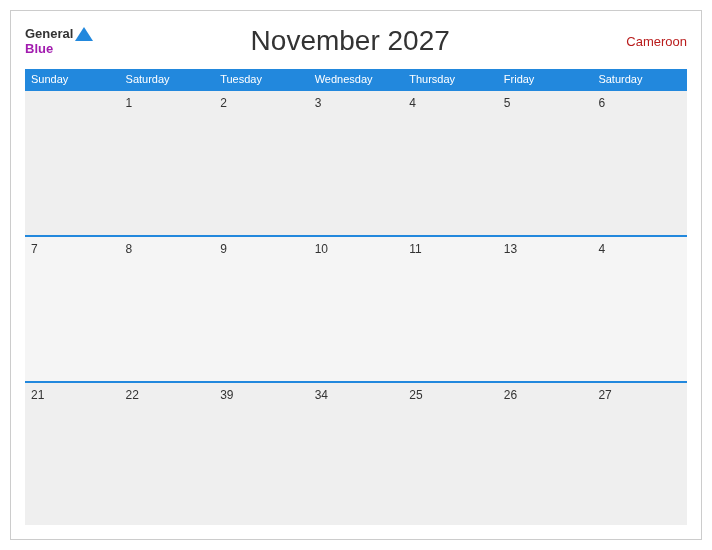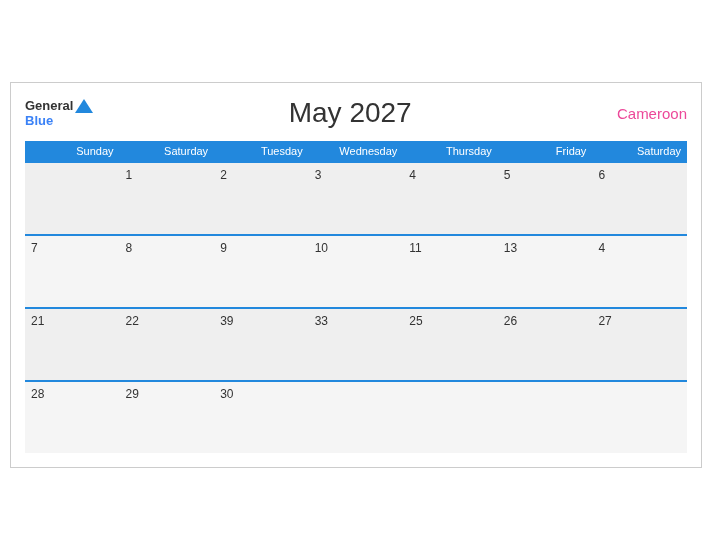--- a/index.html
+++ b/index.html
@@ -7,21 +7,21 @@
       width: 712px;
       height: 550px;
       background: #fff;
       font-family: Arial, sans-serif;
       display: flex;
       align-items: center;
       justify-content: center;
     }
     .calendar-container {
       width: 692px;
-      height: 386px;
+      height: 530px;
       background: #fff;
       border: 1px solid #ccc;
       padding: 10px 14px 14px 14px;
       display: flex;
       flex-direction: column;
     }
     .header {
       display: flex;
       align-items: center;
       justify-content: space-between;
@@ -34,57 +34,57 @@
       gap: 4px;
     }
     .logo-text-general {
       font-size: 13px;
       font-weight: bold;
       color: #333;
     }
     .logo-text-blue {
       font-size: 13px;
       font-weight: bold;
-      color: #3b82f6;
+      color: #a21caf;
     }
     .logo-triangle {
       width: 0;
       height: 0;
       border-left: 9px solid transparent;
       border-right: 9px solid transparent;
       border-bottom: 14px solid #2288dd;
       margin-left: 2px;
     }
     .month-title {
       font-size: 28px;
       font-weight: normal;
       color: #333;
       text-align: center;
       flex: 1;
     }
     .country {
-      font-size: 15px;
-      color: #ec4899;
+      font-size: 13px;
+      color: #b91c1c;
       text-align: right;
       min-width: 80px;
     }
     .calendar-table {
       width: 100%;
       border-collapse: collapse;
       flex: 1;
     }
     .calendar-table thead tr {
       background: #2288dd;
     }
     .calendar-table thead th {
       color: #fff;
       font-size: 11px;
       font-weight: normal;
       padding: 4px 6px;
-      text-align: right;
+      text-align: left;
       border: none;
     }
     .calendar-table tbody tr {
       border-top: 2px solid #2288dd;
     }
     .calendar-table tbody td {
       vertical-align: top;
       padding: 5px 6px 30px 6px;
       font-size: 12px;
       color: #333;
@@ -105,21 +105,21 @@
   <div class="header">
     <div class="logo">
       <div style="display:flex;flex-direction:column;align-items:flex-start;">
         <div style="display:flex;align-items:center;">
           <span class="logo-text-general">General</span>
           <div class="logo-triangle"></div>
         </div>
         <span class="logo-text-blue">Blue</span>
       </div>
     </div>
-    <div class="month-title">May 2027</div>
+    <div class="month-title">November 2027</div>
     <div class="country">Cameroon</div>
   </div>
 
   <table class="calendar-table">
     <thead>
       <tr>
         <th>Sunday</th>
         <th>Saturday</th>
         <th>Tuesday</th>
         <th>Wednesday</th>
@@ -144,29 +144,20 @@
           <td>9</td>
           <td>10</td>
           <td>11</td>
           <td>13</td>
           <td>4</td>
         </tr>
         <tr>
           <td>21</td>
           <td>22</td>
           <td>39</td>
-          <td>33</td>
+          <td>34</td>
           <td>25</td>
           <td>26</td>
           <td>27</td>
-        </tr>
-        <tr>
-          <td>28</td>
-          <td>29</td>
-          <td>30</td>
-          <td></td>
-          <td></td>
-          <td></td>
-          <td></td>
         </tr>
       </tbody>
   </table>
 </div>
 
 </body></html>

